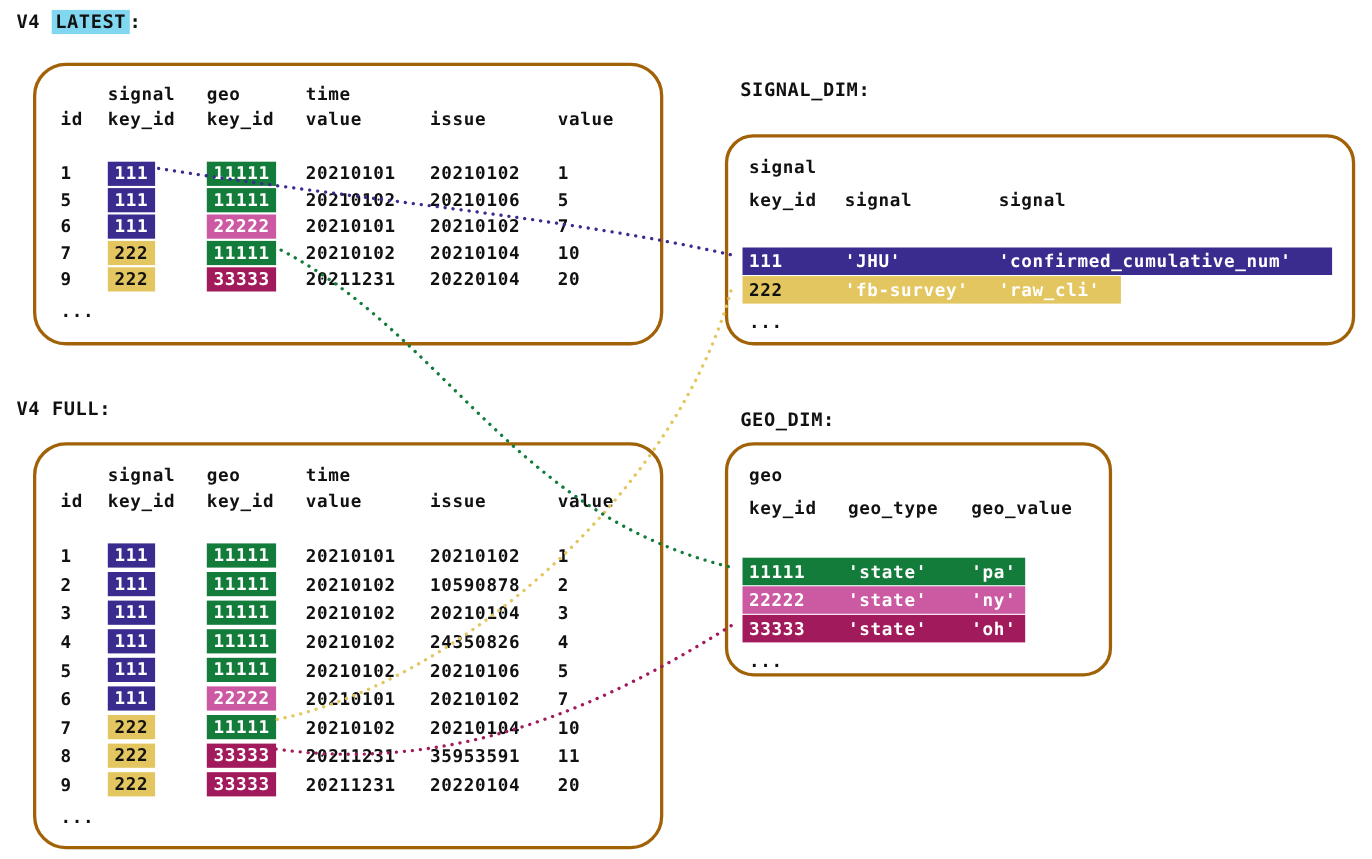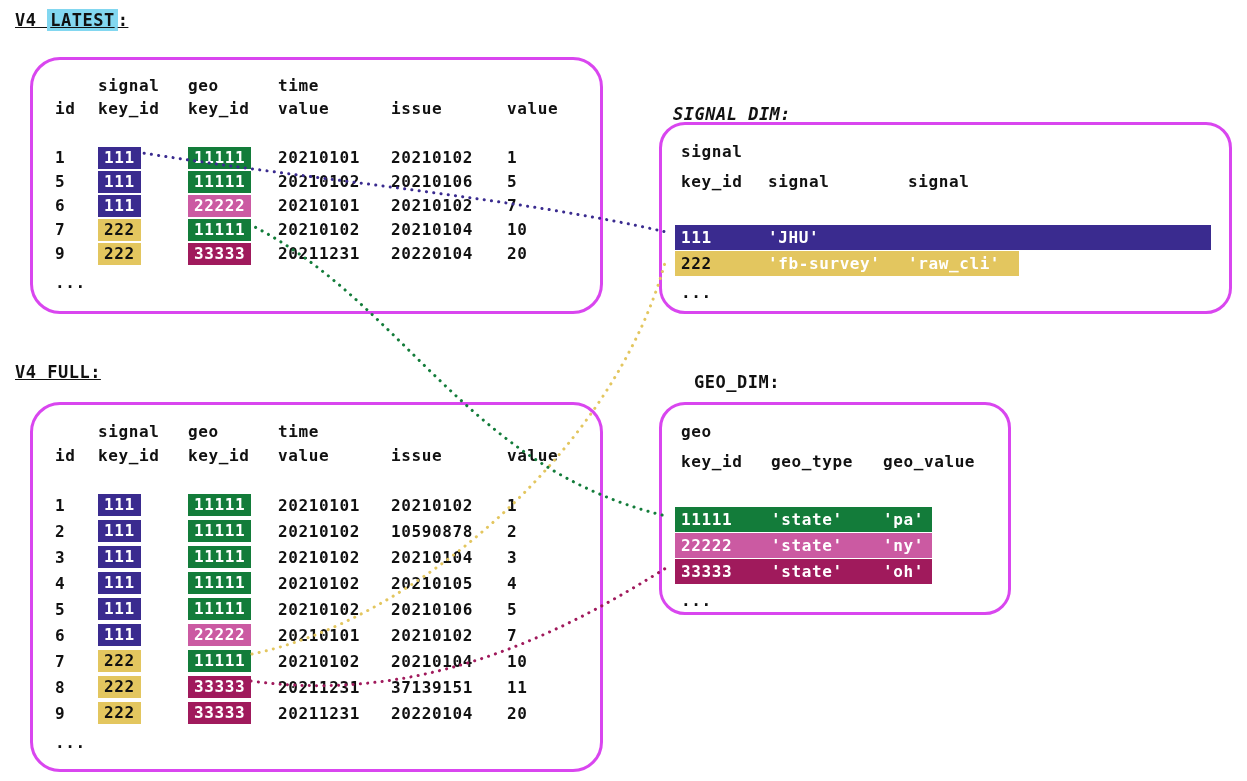--- a/index.html
+++ b/index.html
@@ -4,21 +4,21 @@
 <style>
   * { margin:0; padding:0; box-sizing:border-box; }
   html,body { background:#ffffff; }
   body {
     width:1247px; height:781px; position:relative; overflow:hidden;
     font-family:"DejaVu Sans Mono", monospace; font-weight:bold;
     color:#111; font-size:16px; letter-spacing:0.6px;
   }
   .title { position:absolute; font-size:17px; letter-spacing:0.5px; white-space:nowrap; }
   .hl { background:var(--highlight); padding:1px 3px; }
-  .box { position:absolute; border:3px solid #d946ef; border-radius:30px; background:#fff; }
+  .box { position:absolute; border:3px solid #a16207; border-radius:30px; background:#fff; }
 
   
   .vbox { padding:14px 0 0 22px; }
   .vrow { display:grid; grid-template-columns:43px 90px 90px 113px 116px 60px; align-items:center; height:23px; margin-bottom:1px; }
   .vfull .vrow { height:24px; margin-bottom:2px; }
   .vrow.head { margin-bottom:0; }
   .gap { height:26px; }
   .key { display:inline-block; height:22px; line-height:22px; padding:0 6px; color:#fff; }
   .k-sig1 { background:var(--sig-111); }
   .k-sig2 { background:var(--sig-222); color:#111; }
@@ -48,24 +48,24 @@
   svg.wires { position:absolute; left:0; top:0; z-index:10; pointer-events:none; }
   .wire { fill:none; stroke-width:3; stroke-dasharray:0.1 7.2; stroke-linecap:round; }
   .w-sig1 { stroke:var(--sig-111); }
   .w-sig2 { stroke:var(--sig-222); }
   .w-geo1 { stroke:var(--geo-11111); }
   .w-geo3 { stroke:var(--geo-33333); }
 </style>
 </head>
 <body>
 
-<div class="title" style="left:15px; top:10px;text-decoration:underline;"><span>V4 </span><span class="hl">LATEST</span><span>:</span></div>
-<div class="title" style="left:673px; top:104px;font-style:italic;">SIGNAL_DIM:</div>
-<div class="title" style="left:15px; top:362px;text-decoration:underline;">V4 FULL:</div>
-<div class="title" style="left:694px; top:372px;">GEO_DIM:</div>
+<div class="title" style="left:15px; top:10px;"><span>V4 </span><span class="hl">LATEST</span><span>:</span></div>
+<div class="title" style="left:673px; top:72px;">SIGNAL_DIM:</div>
+<div class="title" style="left:15px; top:362px;">V4 FULL:</div>
+<div class="title" style="left:673px; top:372px;">GEO_DIM:</div>
 
 <div class="box vbox vlatest" style="left:30px; top:57px; width:573px; height:257px;">
   <div class="vrow head">
     <span></span>
     <span>signal</span>
     <span>geo</span>
     <span>time</span>
     <span></span>
       <span></span>
   </div>
@@ -125,20 +125,21 @@
   <div class="dhead1">signal</div>
   <div class="dhead2 sigcols">
     <span>key_id</span>
     <span>signal</span>
     <span>signal</span>
   </div>
   <div class="bands">
     <div class="band sigcols b-sig1">
       <span>111</span>
       <span>'JHU'</span>
+      <span>'confirmed_cumulative_num'</span>
     </div>
     <div class="band sigcols b-sig2">
       <span class="darkkey">222</span>
       <span>'fb-survey'</span>
       <span>'raw_cli'</span>
     </div>
     <div class="ddots" style="padding-left:6px;">...</div>
   </div>
 </div>
 
@@ -182,21 +183,21 @@
     <span><span class="key k-geo1">11111</span></span>
     <span>20210102</span>
     <span>20210104</span>
     <span>3</span>
   </div>
   <div class="vrow">
     <span>4</span>
     <span><span class="key k-sig1">111</span></span>
     <span><span class="key k-geo1">11111</span></span>
     <span>20210102</span>
-    <span>20210105</span>
+    <span>24350826</span>
     <span>4</span>
   </div>
   <div class="vrow">
     <span>5</span>
     <span><span class="key k-sig1">111</span></span>
     <span><span class="key k-geo1">11111</span></span>
     <span>20210102</span>
     <span>20210106</span>
     <span>5</span>
   </div>
@@ -214,21 +215,21 @@
     <span><span class="key k-geo1">11111</span></span>
     <span>20210102</span>
     <span>20210104</span>
     <span>10</span>
   </div>
   <div class="vrow">
     <span>8</span>
     <span><span class="key k-sig2">222</span></span>
     <span><span class="key k-geo3">33333</span></span>
     <span>20211231</span>
-    <span>37139151</span>
+    <span>35953591</span>
     <span>11</span>
   </div>
   <div class="vrow">
     <span>9</span>
     <span><span class="key k-sig2">222</span></span>
     <span><span class="key k-geo3">33333</span></span>
     <span>20211231</span>
     <span>20220104</span>
     <span>20</span>
   </div>

